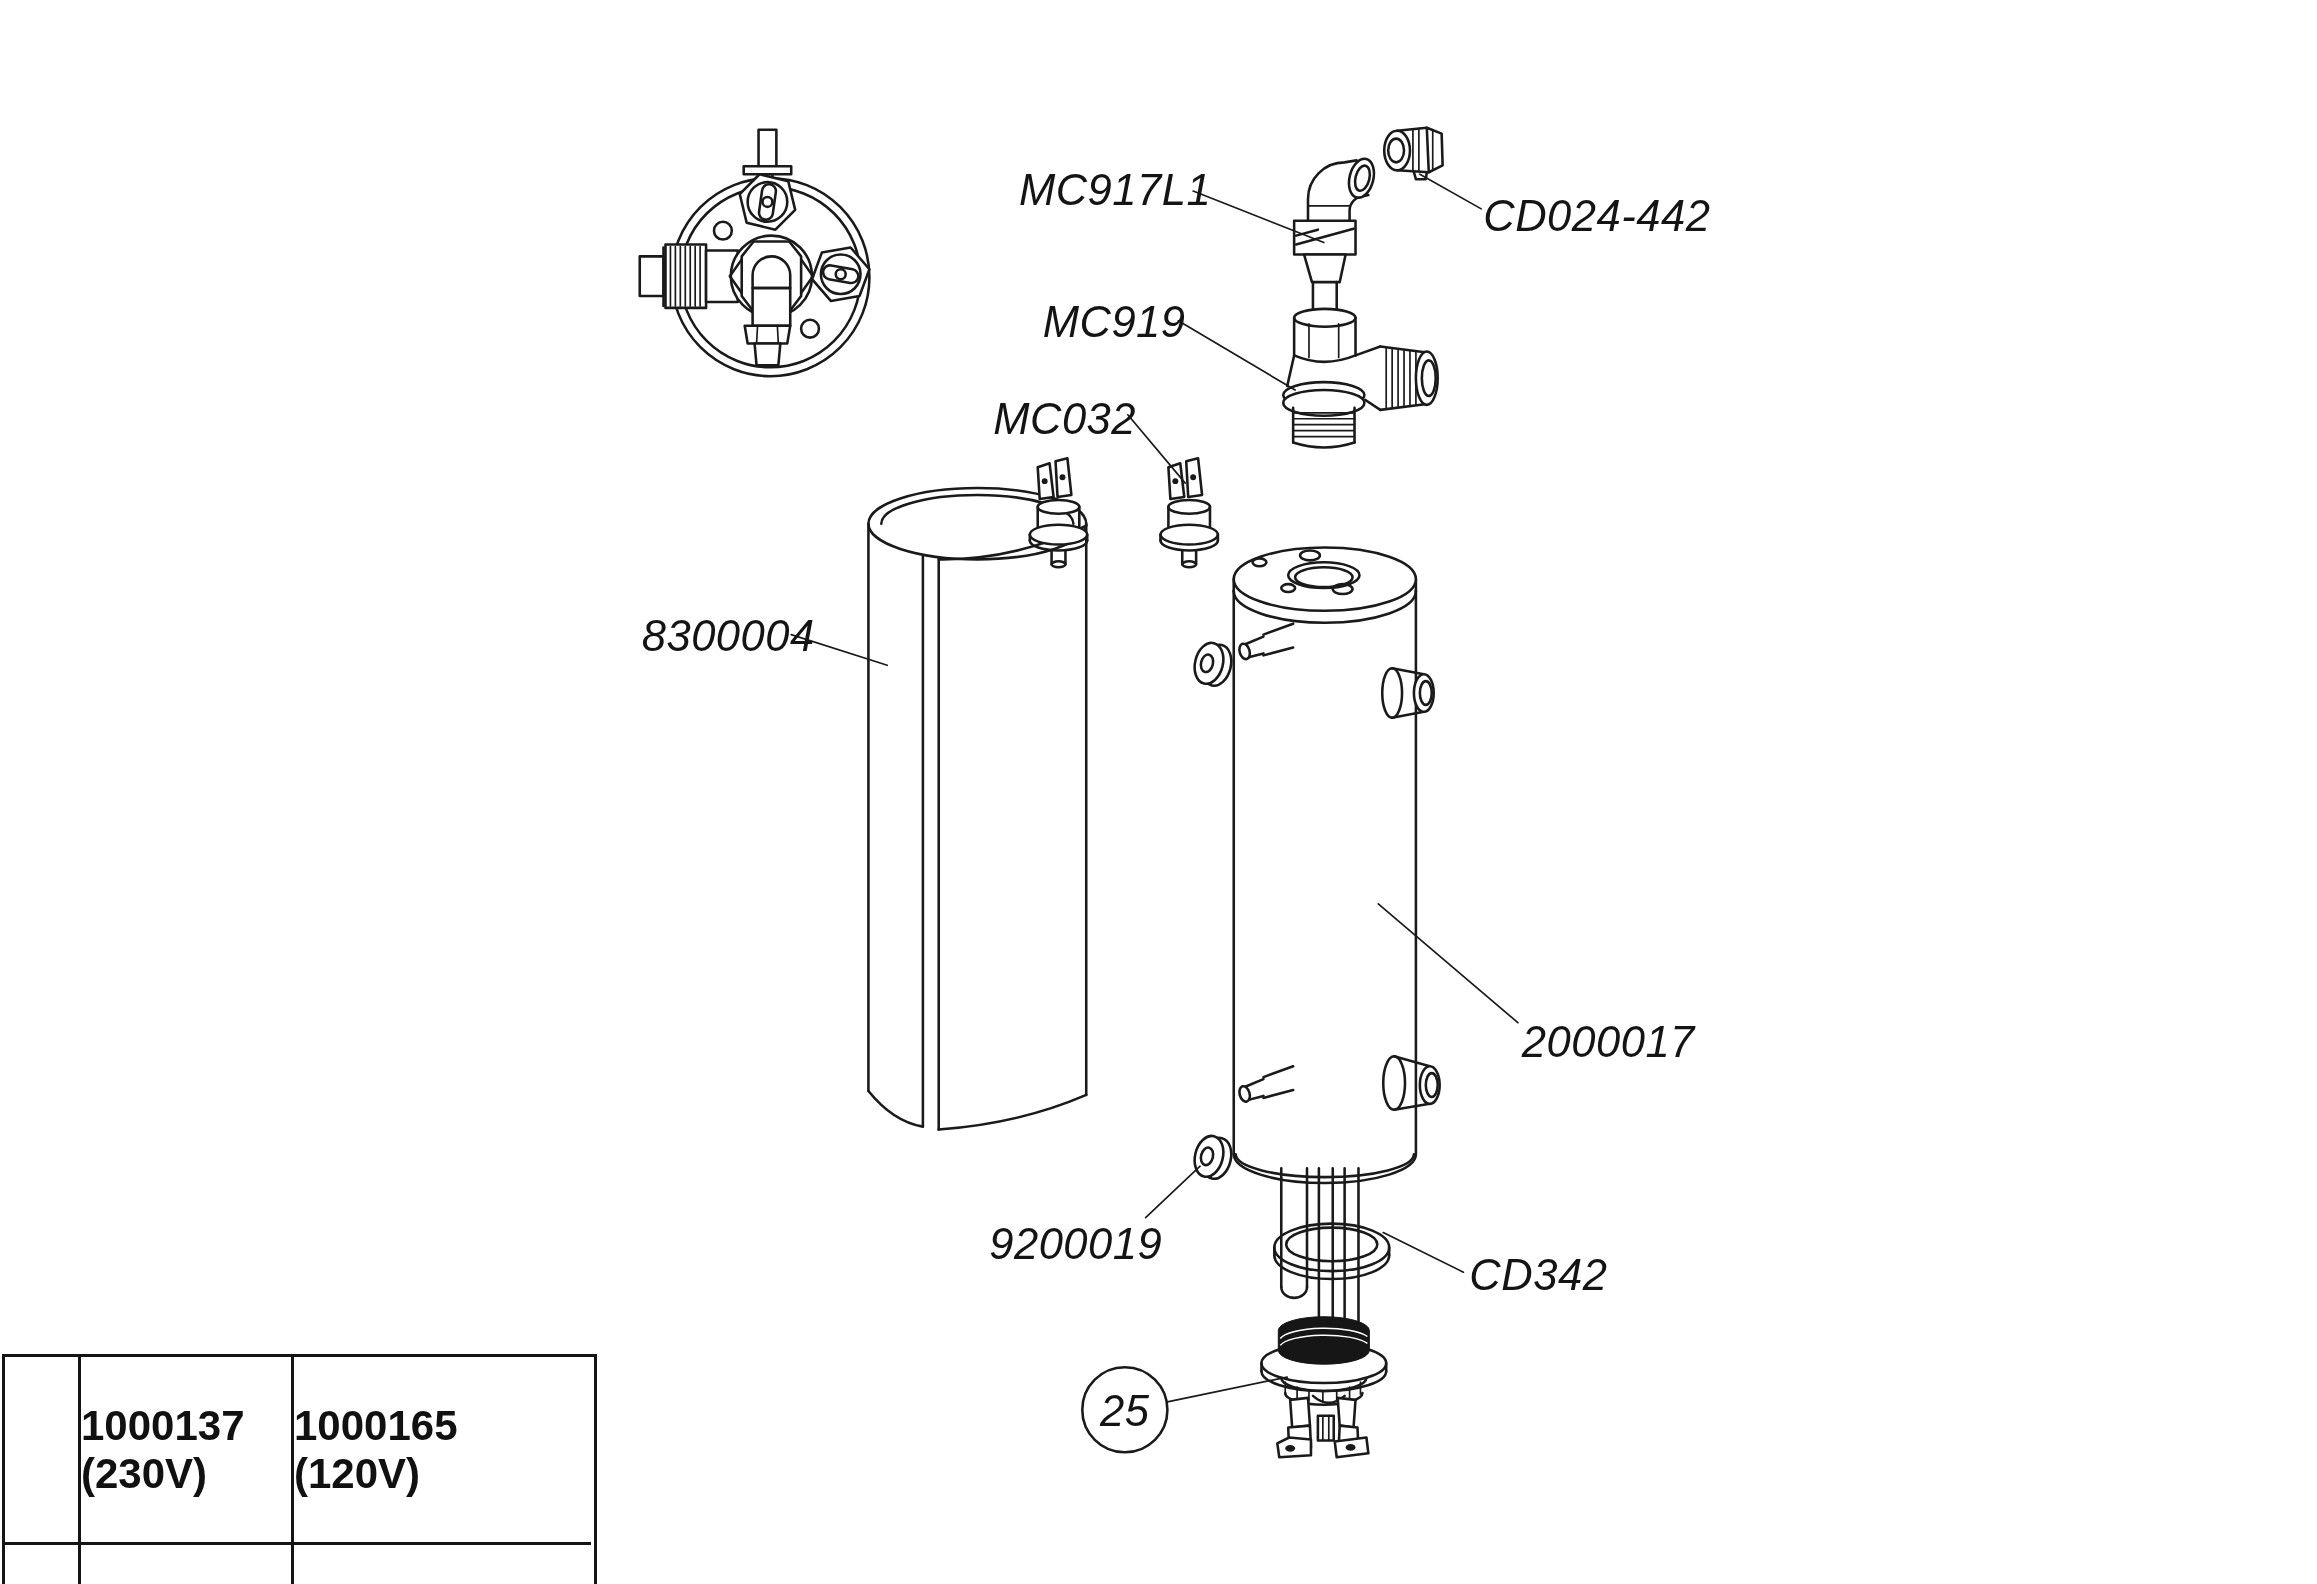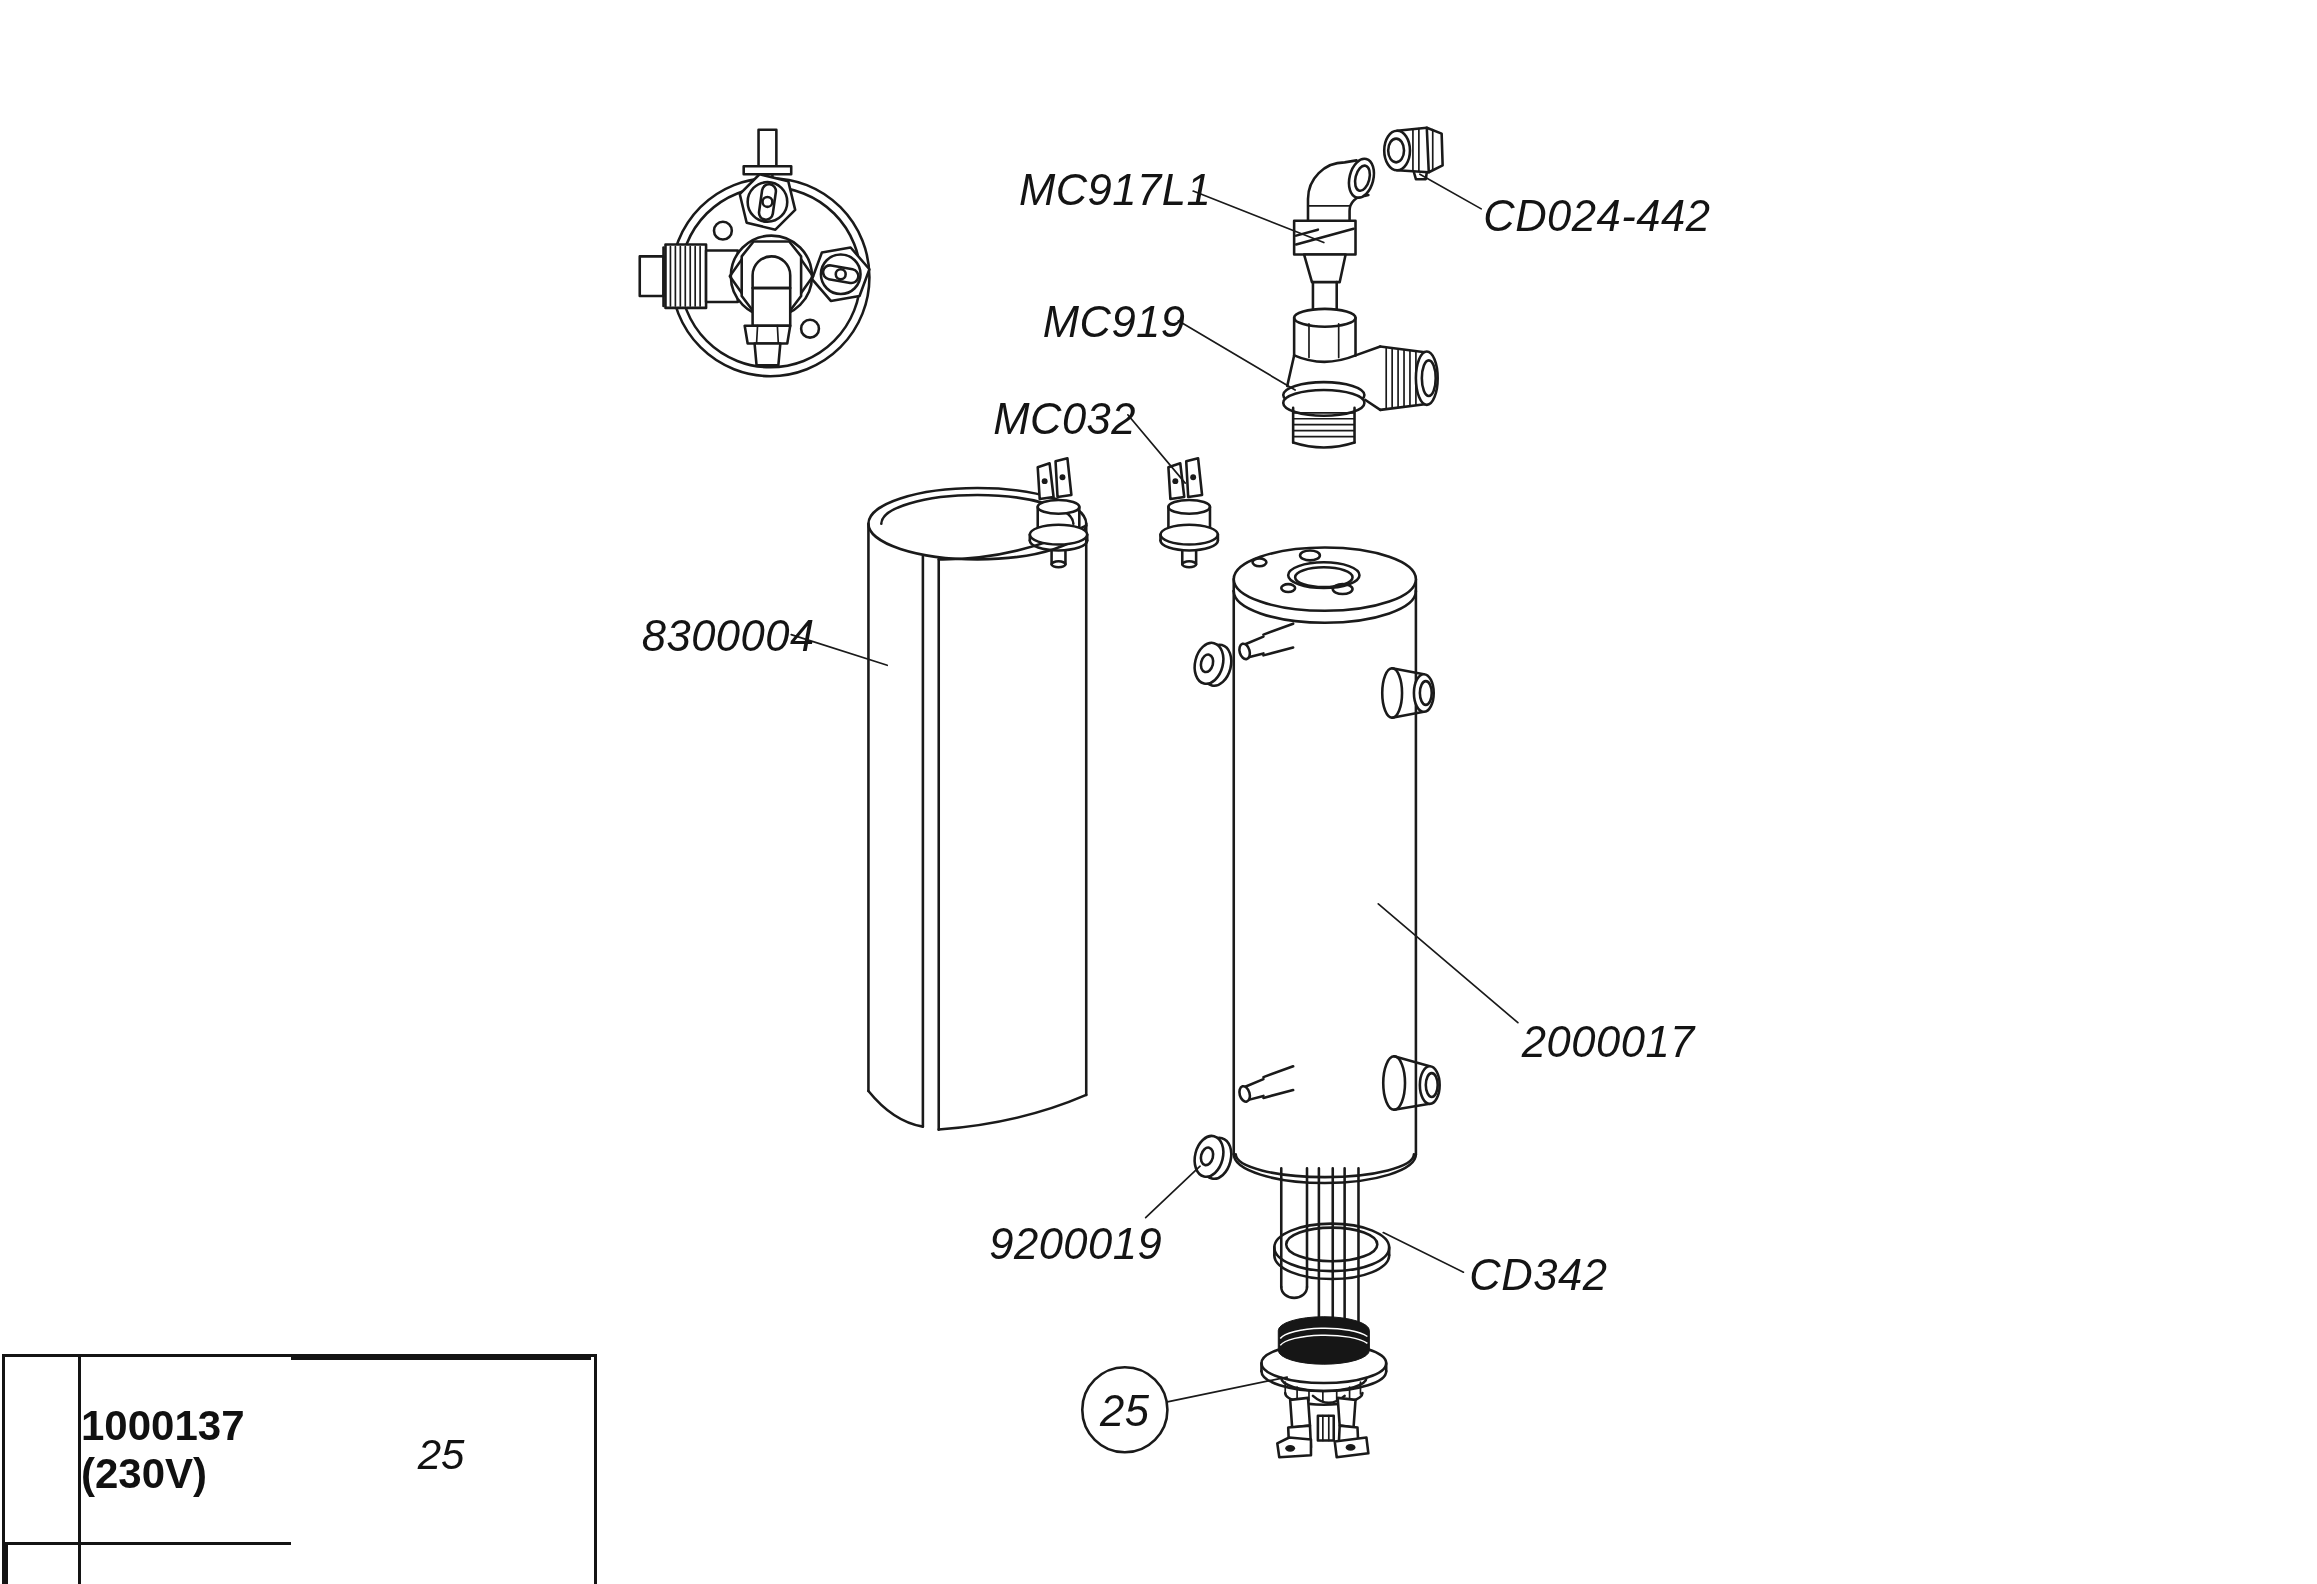--- a/index.html
+++ b/index.html
@@ -263,20 +263,24 @@
   <text class="lbl" x="999" y="1272">9200019</text>
   <text class="lbl" x="1484" y="1303">CD342</text>
 </svg>
 
   <div class="parts-table">
     <div class="td first"></div>
     <div class="td">
       <div class="hdr">1000137</div>
       <div class="hdr">(230V)</div>
     </div>
+    <div class="td">
+      <div class="hdr">1000165</div>
+      <div class="hdr">(120V)</div>
+    </div>
     <div class="td first rowline">
       <div class="cellval">25</div>
     </div>
     <div class="td rowline">
       <div class="cellval">CD341</div>
     </div>
     <div class="td rowline">
       <div class="cellval">CD343/110</div>
     </div>
   </div>

